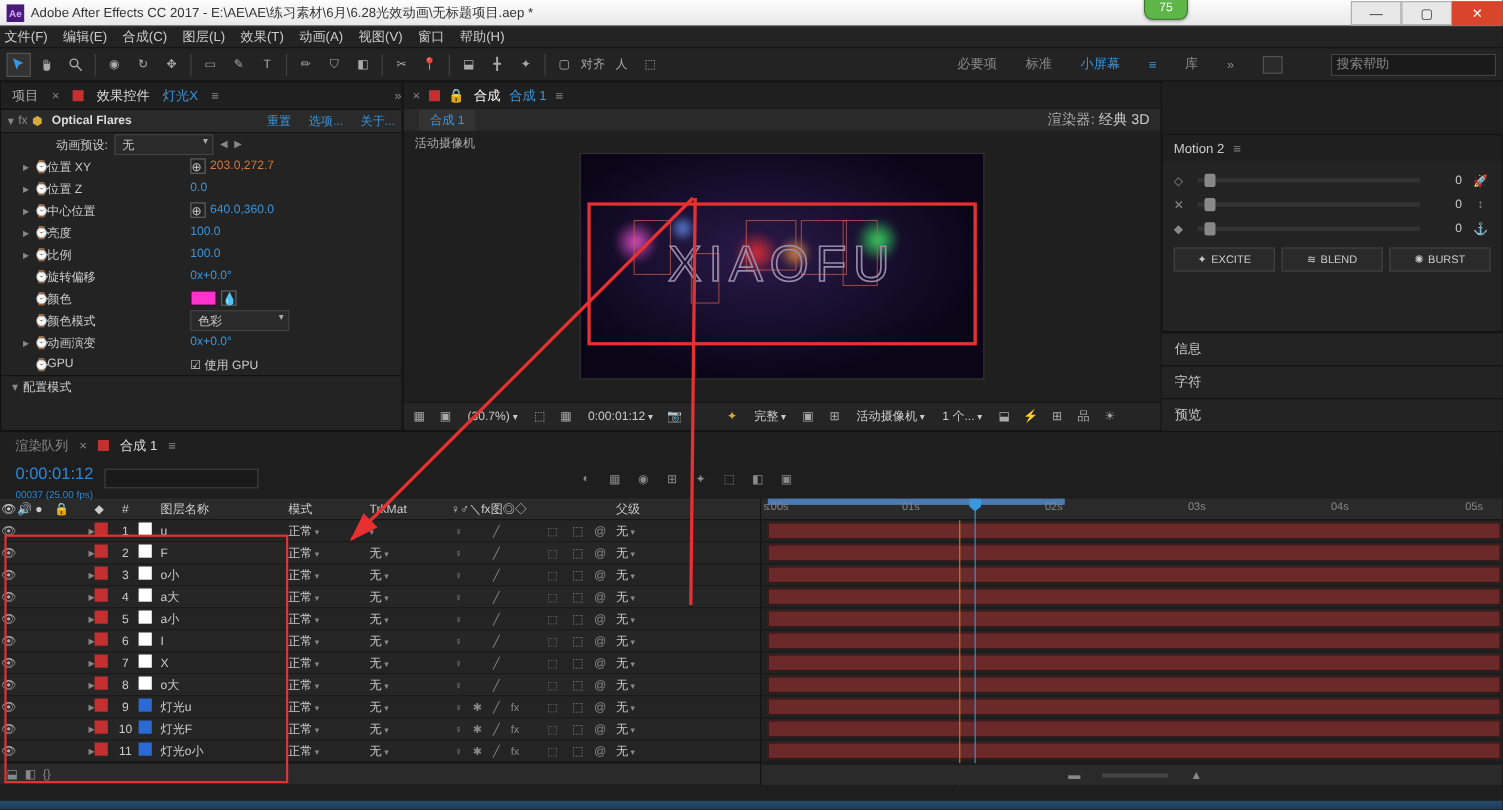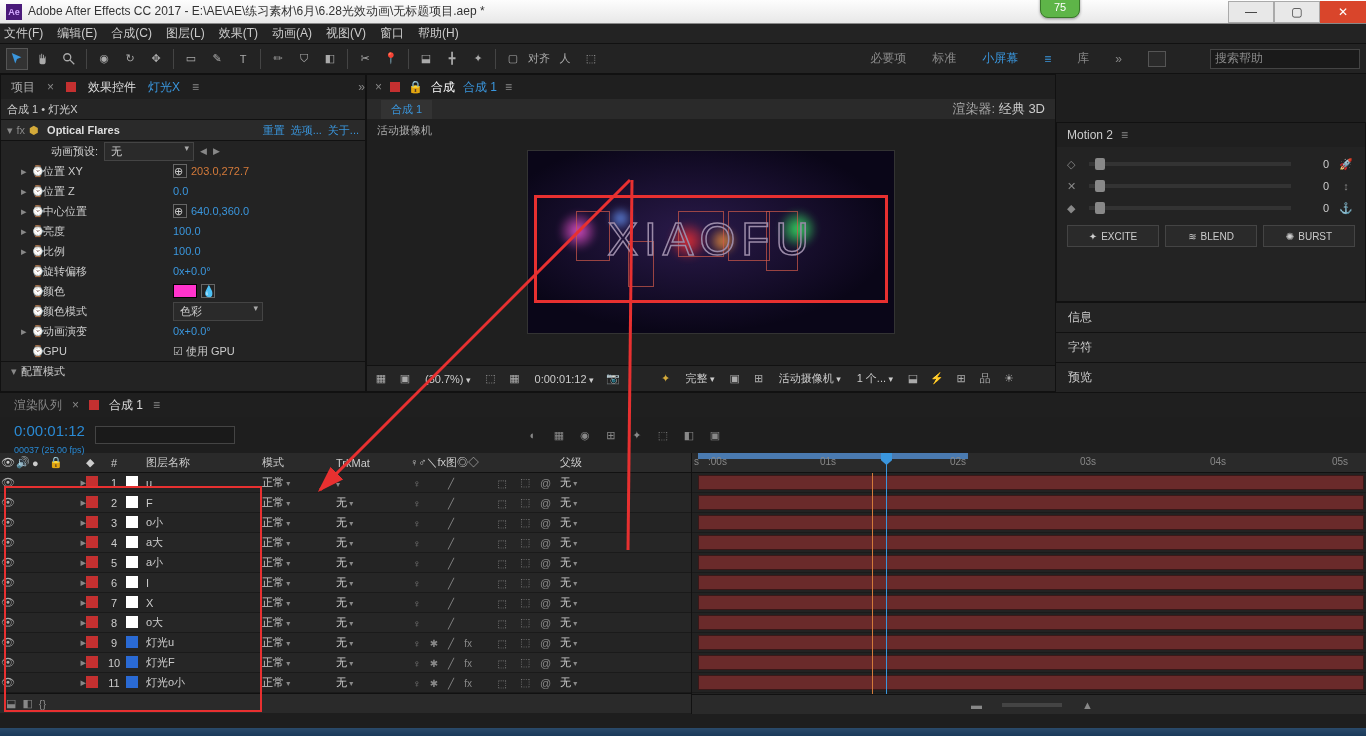--- a/index.html
+++ b/index.html
@@ -35,42 +35,42 @@
 
 
 .panel { background:#232323; border:1px solid #111; display:flex; flex-direction:column; overflow:hidden;}
 .panel-tabs { height:24px; display:flex; align-items:center; padding-left:10px; gap:12px; font-size:12px; background:#1f1f1f;}
 .panel-tabs .tab { color:#aaa; }
 .panel-tabs .tab.active { color:#ddd; }
 .panel-tabs .link { color:#3a96dd; }
 .sub-line { height:20px; padding-left:6px; display:flex; align-items:center; font-size:11px; color:#ccc; gap:4px; background:#252525;}
 .fx-head { height:22px; display:flex; align-items:center; padding:0 6px; background:#2a2a2a; border-top:1px solid #111; border-bottom:1px solid #111;}
 .fx-head .nm { color:#ddd; font-weight:bold; flex:1; }
-.fx-head .lk { color:#3a96dd; margin-left:6px; }
+.fx-head .lk { color:#3a96dd; margin-left:16px; }
 .prop-row { height:20px; display:flex; align-items:center; padding-left:20px; font-size:11px; }
 .prop-row .tw { width:10px; color:#888; }
 .prop-row .sw { width:12px; color:#888; }
 .prop-row .lbl { width:130px; color:#ccc; }
 .prop-row .val { color:#3a96dd; }
 .prop-row .valr { color:#d47a3a; }
 .prop-row .box { width:14px; height:14px; border:1px solid #666; display:inline-block; margin-right:4px; }
 .color-sw { width:24px; height:14px; background:#ff33cc; border:1px solid #000; display:inline-block; margin-right:4px;}
 .dd { background:#2a2a2a; border:1px solid #444; padding:1px 16px 1px 6px; color:#ccc; position:relative; min-width:90px; display:inline-block;}
 .dd::after { content:"▾"; position:absolute; right:4px; top:0; color:#aaa; font-size:9px;}
 .preset-row { display:flex; height:20px; align-items:center; padding-left:50px; gap:6px;}
 .nav-tri { color:#888; font-size:9px;}
 
 
 .viewer-tabs { height:24px; background:#1f1f1f; display:flex; align-items:center; padding-left:8px; gap:8px; font-size:12px;}
 .viewer-sub { height:20px; background:#2a2a2a; display:flex; align-items:center; padding-left:14px; font-size:11px;}
 .viewer-sub .comp-name { background:#333; padding:2px 10px; color:#3a96dd;}
 .renderer { margin-left:auto; margin-right:10px; color:#aaa; font-size:13px;}
 .viewport { flex:1; background:#1f1f1f; position:relative; display:flex; align-items:center; justify-content:center; }
 .cam-lbl { position:absolute; left:10px; top:4px; color:#aaa; font-size:11px;}
-.comp-frame { width:368px; height:184px; background:radial-gradient(ellipse at 45% 45%,#2a1a4a 0%,#0a0618 70%); position:relative; border:1px solid #333;}
+.comp-frame { width:368px; height:206px; background:radial-gradient(ellipse at 45% 45%,#2a1a4a 0%,#0a0618 70%); position:relative; border:1px solid #333;}
 .red-box { position:absolute; border:3px solid #e83030; }
 .neon-text { position:absolute; left:50%; top:50%; transform:translate(-50%,-55%); font-size:46px; font-weight:300; letter-spacing:6px; color:transparent; -webkit-text-stroke:1.5px #9a8aa8; font-family:Arial,sans-serif;}
 .flare { position:absolute; width:40px; height:40px; border-radius:50%; filter:blur(3px); opacity:0.85;}
 .shape-box { position:absolute; border:1px solid #d05a4a; opacity:0.7;}
 .viewer-foot { height:26px; background:#252525; border-top:1px solid #111; display:flex; align-items:center; padding:0 6px; gap:8px; font-size:11px; color:#aaa;}
 .vf-dd { color:#ccc; padding:0 4px; }
 .vf-dd::after{content:" ▾"; font-size:9px;}
 .foot-ico { width:16px; height:16px; display:inline-flex; align-items:center; justify-content:center; color:#aaa;}
 
 
@@ -204,21 +204,20 @@
   <div class="panel">
     <div class="panel-tabs">
       <span class="tab">项目</span>
       <span style="color:#888;">×</span>
       <span style="width:10px;height:10px;background:#c43030;display:inline-block;"></span>
       <span class="tab active">效果控件</span>
       <span class="link">灯光X</span>
       <span style="color:#888;">≡</span>
       <span style="margin-left:auto;color:#888;">»</span>
     </div>
-    <div class="sub-line">合成 1 • 灯光X</div>
     <div class="fx-head">
       <span style="color:#888;margin-right:4px;">▾</span>
       <span style="color:#888;margin-right:4px;">fx</span>
       <span style="width:14px;color:#d4aa3a;margin-right:4px;">⬢</span>
       <span class="nm">Optical Flares</span>
       <span class="lk">重置</span>
       <span class="lk">选项...</span>
       <span class="lk">关于...</span>
     </div>
     <div class="preset-row">
@@ -709,21 +708,21 @@
         <div class="tl-foot">
           <span>⬓</span>
           <span>◧</span>
           <span>{}</span>
         </div>
       </div>
       <div class="tl-right">
         <div class="ruler">
           <div class="wa" style="left:6px;width:270px;"></div>
           <span class="tick" style="left:2px;">s</span>
-          <span class="tick" style="left:16px;">:00s</span>
+          <span class="tick" style="left:6px;">:00s</span>
           <span class="tick" style="left:128px;">01s</span>
           <span class="tick" style="left:258px;">02s</span>
           <span class="tick" style="left:388px;">03s</span>
           <span class="tick" style="left:518px;">04s</span>
           <span class="tick" style="left:640px;">05s</span>
         </div>
         <div id="bars">
             <div class="bar-row">
               <div class="bar" style="left:6px;right:2px;"></div>
             </div>

